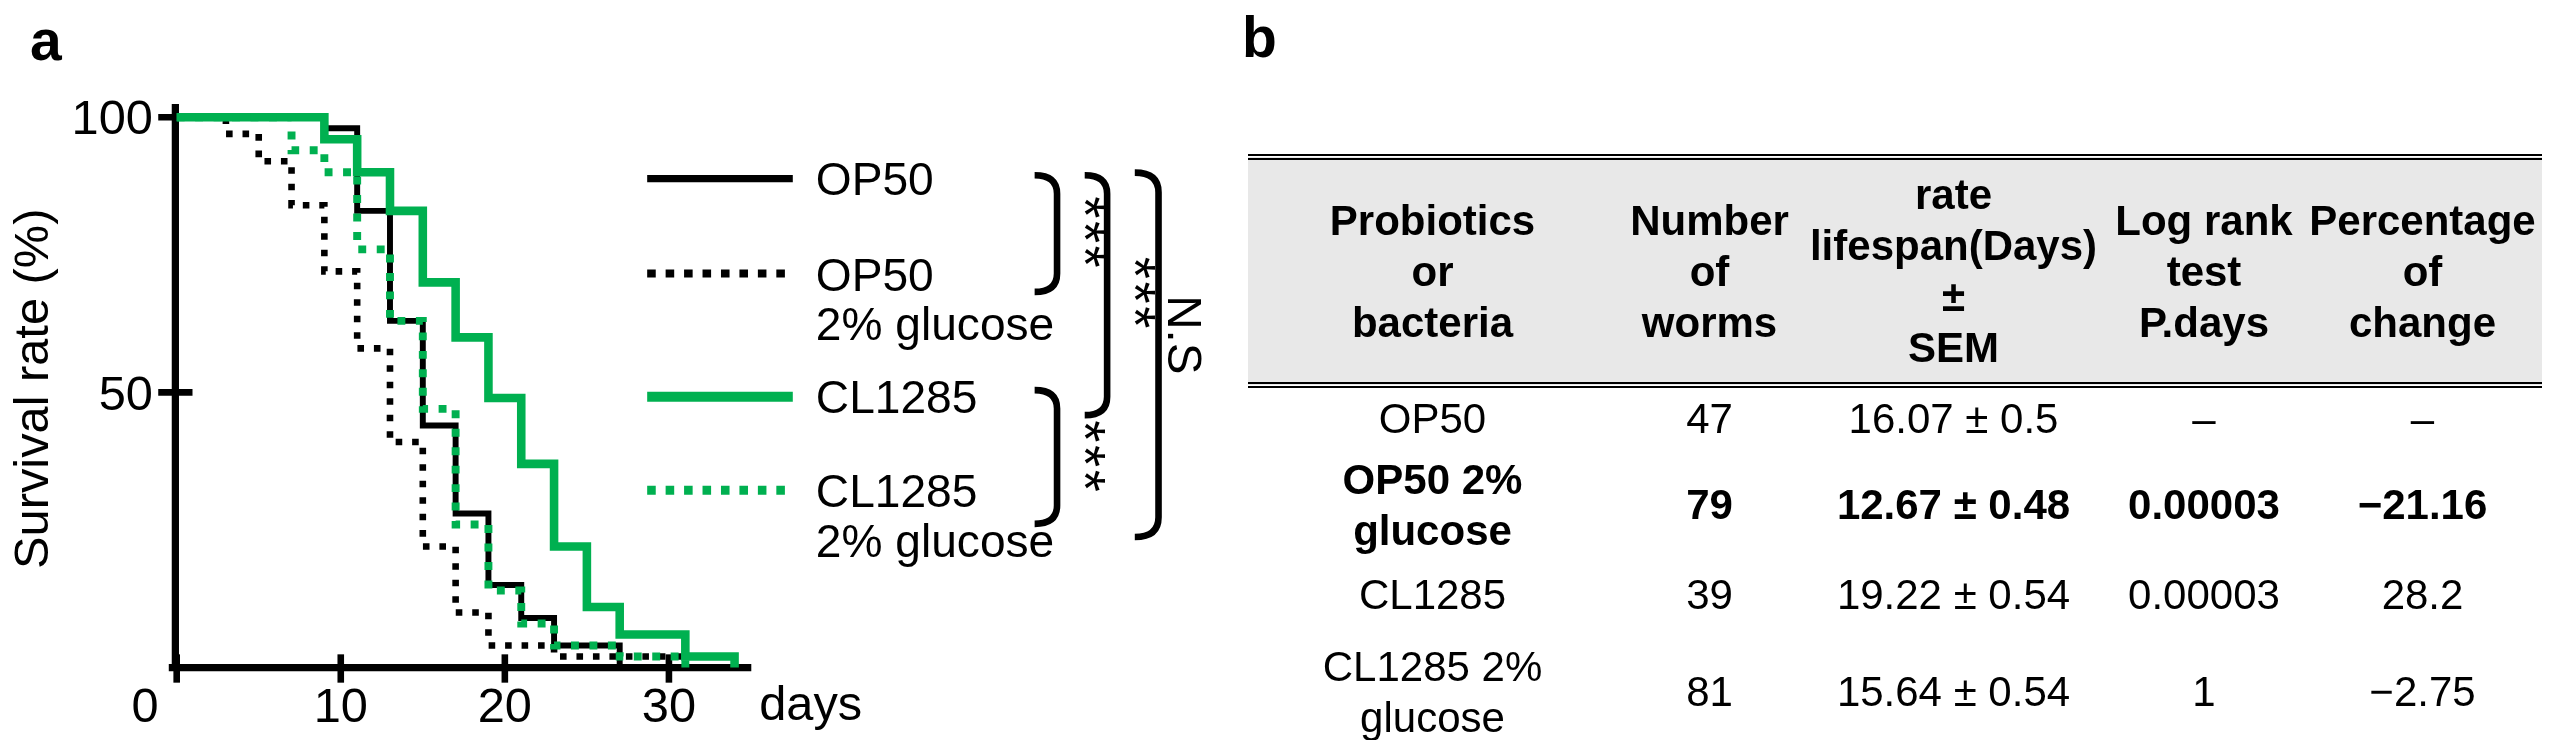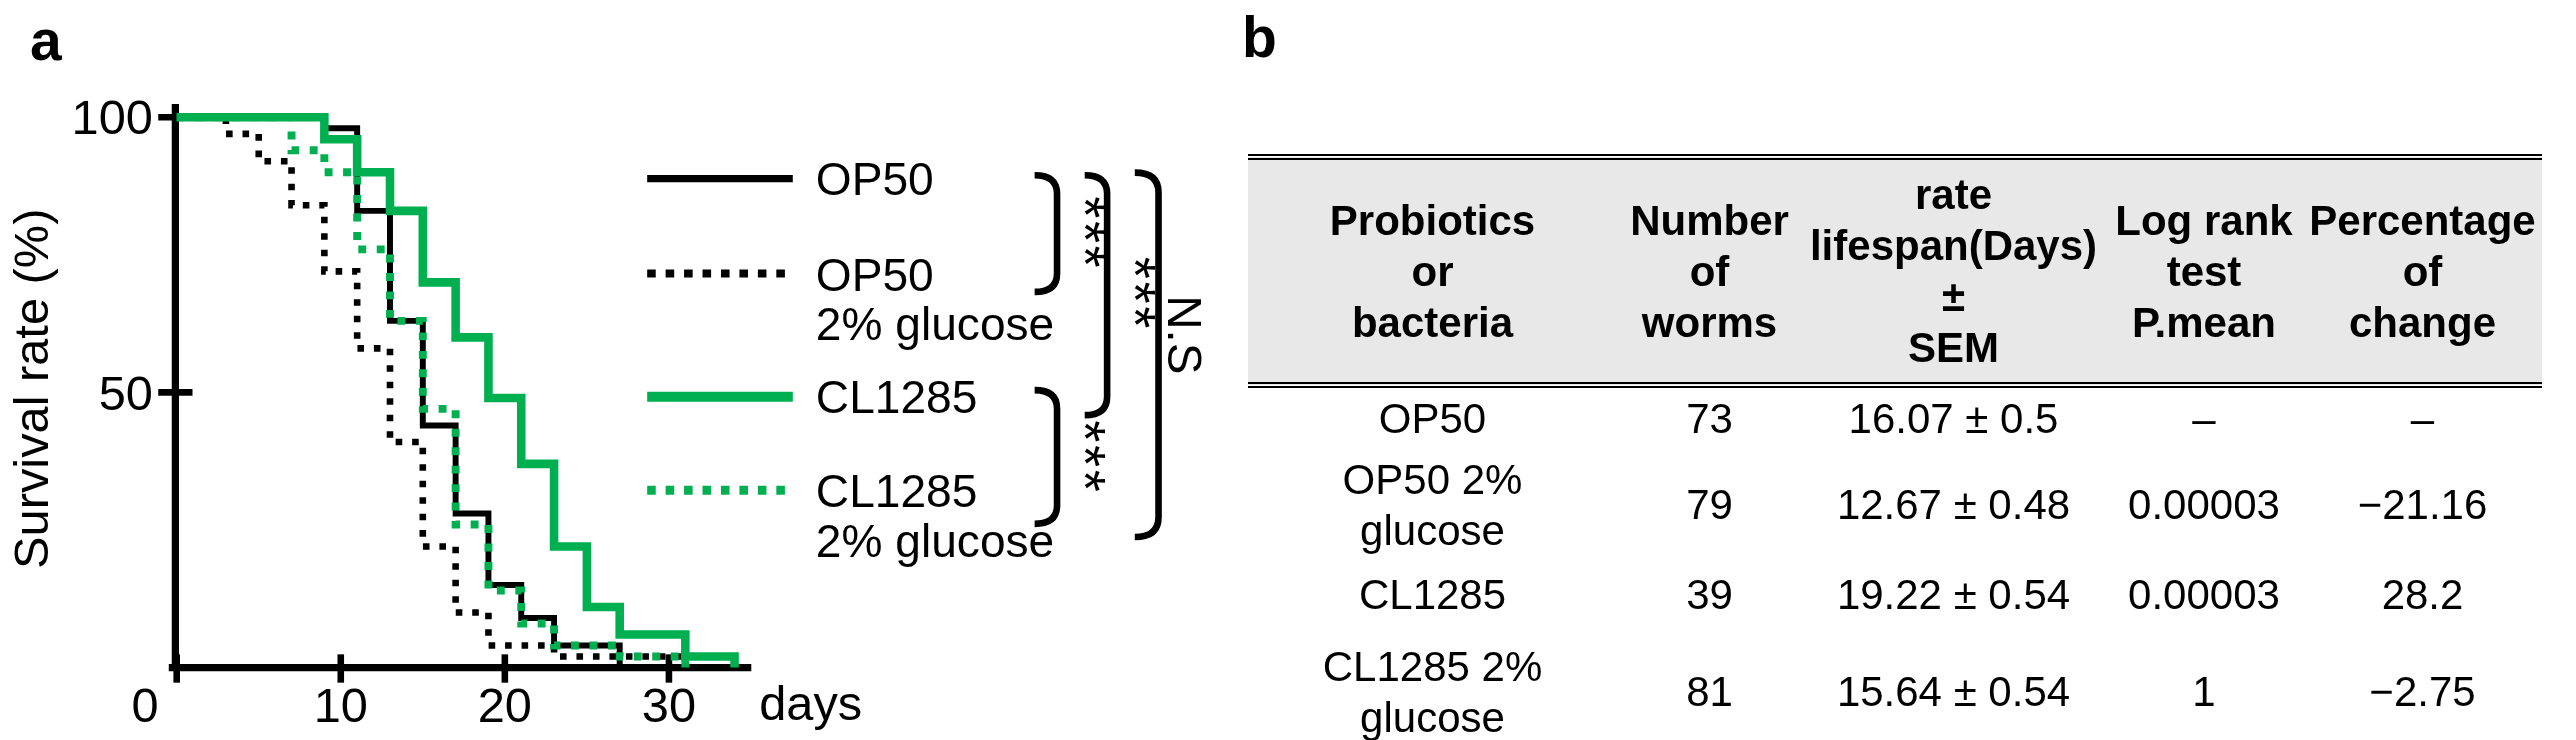--- a/index.html
+++ b/index.html
@@ -16,21 +16,21 @@
   .sig-ns{font-size:72px;}
   
   #stat-table{position:absolute;left:1248px;top:154px;width:1293px;border-collapse:collapse;
               table-layout:fixed;font-size:42px;}
   #stat-table th{background:#e8e8e8;font-weight:bold;border-top:6.6px double #000;
                  border-bottom:6.6px double #000;padding:9.2px 0;white-space:pre-line;
                  line-height:51px;text-align:center;vertical-align:middle;}
   #stat-table td{text-align:center;vertical-align:middle;white-space:pre-line;
                  line-height:51px;padding:0;}
   #stat-table tbody tr:nth-child(1){height:63px;}
-  #stat-table tbody tr:nth-child(2){height:113px;}
+  #stat-table tbody tr:nth-child(2){height:113px;font-weight:bold;}
   #stat-table tbody tr:nth-child(3){height:67px;}
   #stat-table tbody tr:nth-child(4){height:127px;}
 </style>
 </head>
 <body>
 
 <div id="figure">
 
   <div id="label-a" class="panel-label">a</div>
   <div id="label-b" class="panel-label">b</div>
@@ -103,30 +103,30 @@
 or
 bacteria</th>
         <th>Number
 of
 worms</th>
         <th>rate
 lifespan(Days) ±
 SEM</th>
         <th>Log rank
 test
-P.mean</th>
+P.days</th>
         <th>Percentage
 of
 change</th>
       </tr>
     </thead>
     <tbody>
       <tr>
         <td>OP50</td>
-        <td>73</td>
+        <td>47</td>
         <td>16.07 ± 0.5</td>
         <td>–</td>
         <td>–</td>
       </tr>
       <tr>
         <td>OP50 2%
 glucose</td>
         <td>79</td>
         <td>12.67 ± 0.48</td>
         <td>0.00003</td>

